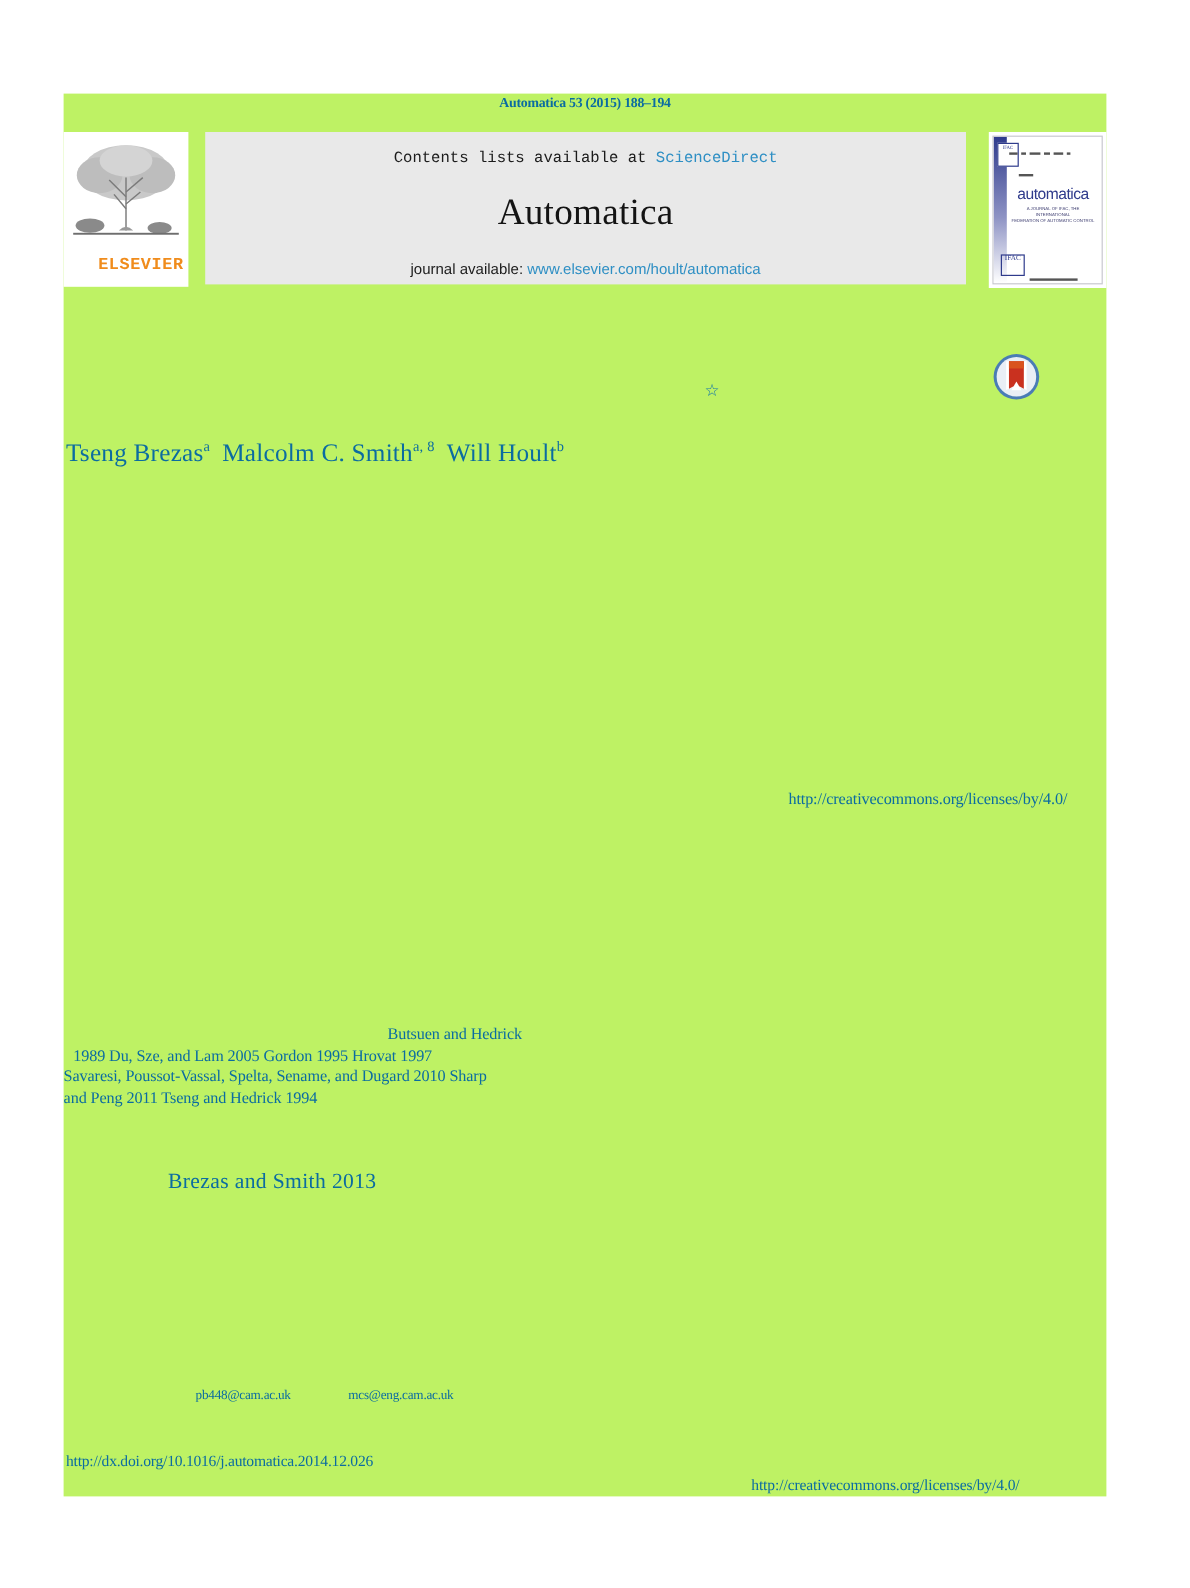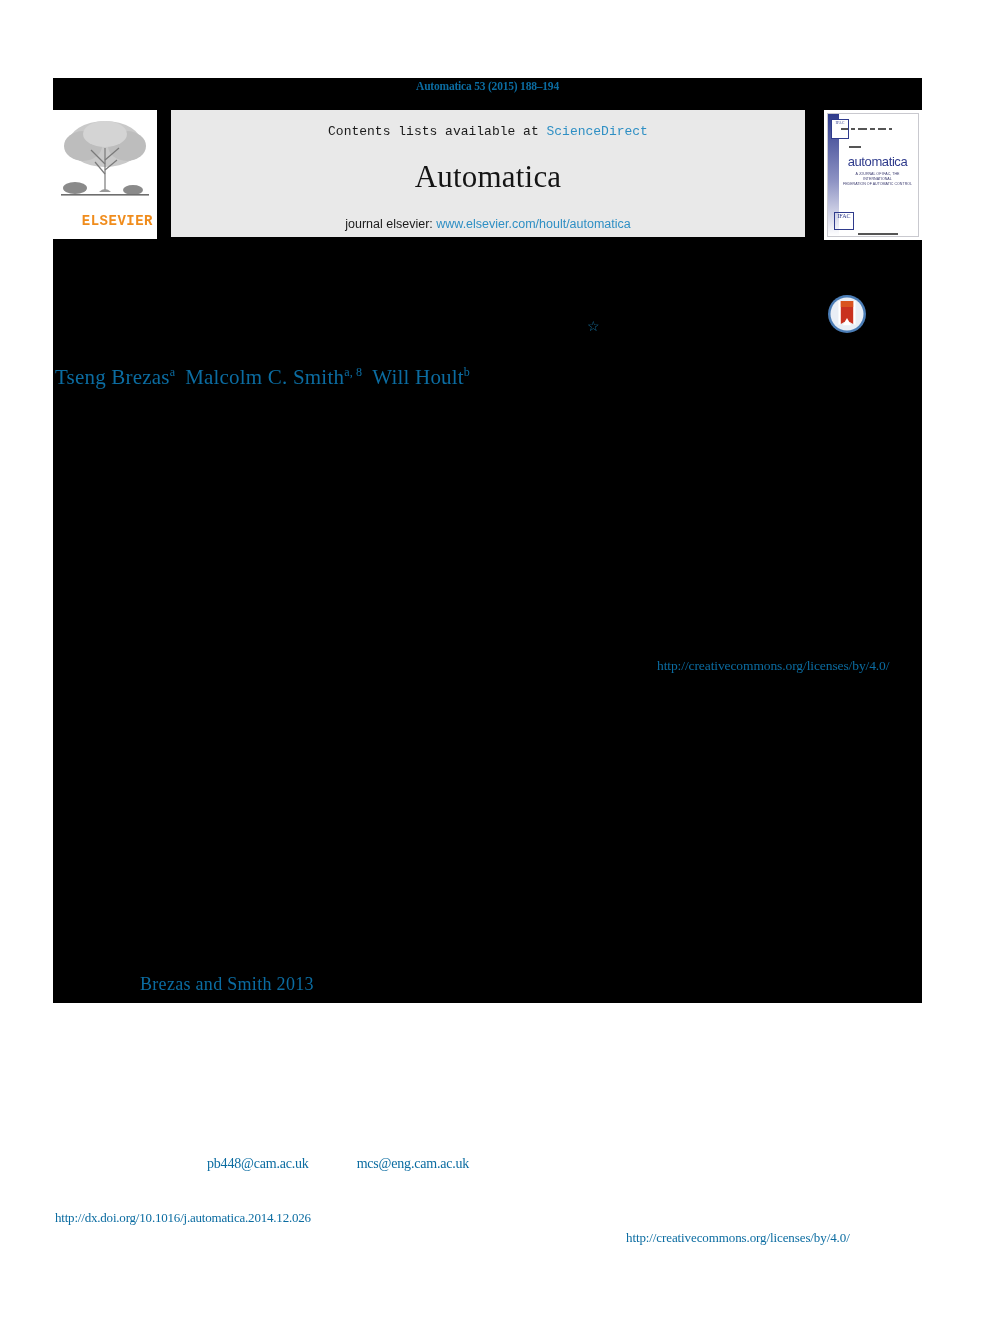--- a/index.html
+++ b/index.html
@@ -14,22 +14,22 @@
     font-family: "Liberation Serif", serif;
     overflow: hidden;
   }
 
   
   #page-sheet {
     position: absolute;
     left: 53px;
     top: 78px;
     width: 869px;
-    height: 925px;
-    background: #000000;
+    height: 1169px;
+    background: #bef264;
   }
 
   
   #running-head {
     position: absolute;
     left: 0;
     top: 0;
     width: 869px;
     text-align: center;
     color: #0b6ca1;
@@ -236,24 +236,23 @@
   }
 
   
   #footnote-emails {
     position: absolute;
     left: 0px;
     top: 1078px;
     width: 420px;
     color: #0b6ca1;
     font-family: "Liberation Serif", serif;
-    font-size: 14px;
+    font-size: 11px;
     line-height: 15px;
     letter-spacing: -0.2px;
-    margin-left: 44px;
   }
   #footnote-emails .e-line1 { display:block; padding-left: 110px; white-space: nowrap;}
   #footnote-emails .e-gap { display:inline-block; width: 48px; }
   #footnote-emails .e-line2 { display:block; padding-left: 65px; white-space: nowrap;}
 
   
   #doi-link {
     position: absolute;
     left: 2px;
     top: 1132px;
@@ -308,21 +307,21 @@
       </svg>
       <div id="elsevier-wordmark">ELSEVIER</div>
     </div>
 
     <div id="header-band">
       <div id="contents-line">
         <span>Contents lists available at </span><span class="sd-link">ScienceDirect</span>
       </div>
       <div id="journal-title">Automatica</div>
       <div id="homepage-line">
-        <span>journal elsevier: </span><span class="hp-link">www.elsevier.com/hoult/automatica</span>
+        <span>journal available: </span><span class="hp-link">www.elsevier.com/hoult/automatica</span>
       </div>
     </div>
 
     <div id="cover-thumb">
       <div id="cover-inner">
         <div id="cover-spine"></div>
         <div id="cover-box">IFAC</div>
         <div id="cover-topbar">
           <span class="cov-tick" style="width:7px"></span><span class="cov-tick" style="width:4px"></span><span class="cov-tick" style="width:9px"></span><span class="cov-tick" style="width:5px"></span><span class="cov-tick" style="width:8px"></span><span class="cov-tick" style="width:3px"></span><span class="cov-tick" style="width:12px;margin-left:8px"></span>
         </div>
@@ -351,20 +350,26 @@
   </div>
 
   <div id="title-star">☆</div>
 
   <div id="authors">
     <span>Tseng Brezas</span><span class="sup">a</span><span class="gap"></span><span>Malcolm C. Smith</span><span class="sup">a, 8</span><span class="gap"></span><span>Will Hoult</span><span class="sup">b</span>
   </div>
 
   <div id="license-link-abstract">http://creativecommons.org/licenses/by/4.0/</div>
 
+  <div id="citations">
+    <span class="r1">Butsuen and Hedrick</span>
+    <span class="r2">1989    Du, Sze, and Lam   2005    Gordon   1995    Hrovat   1997</span>
+    <span class="r3">Savaresi, Poussot-Vassal, Spelta, Sename, and Dugard  2010   Sharp</span>
+    <span class="r4">and Peng   2011          Tseng and Hedrick   1994</span>
+  </div>
 
   <div id="citation-brezas">Brezas and Smith   2013</div>
 
   <div id="footnote-emails">
     <span class="e-line1"><span>pb448@cam.ac.uk</span><span class="e-gap"></span><span>mcs@eng.cam.ac.uk</span></span>
   </div>
 
   <div id="doi-link">http://dx.doi.org/10.1016/j.automatica.2014.12.026</div>
   <div id="license-link-bottom">http://creativecommons.org/licenses/by/4.0/</div>
 

